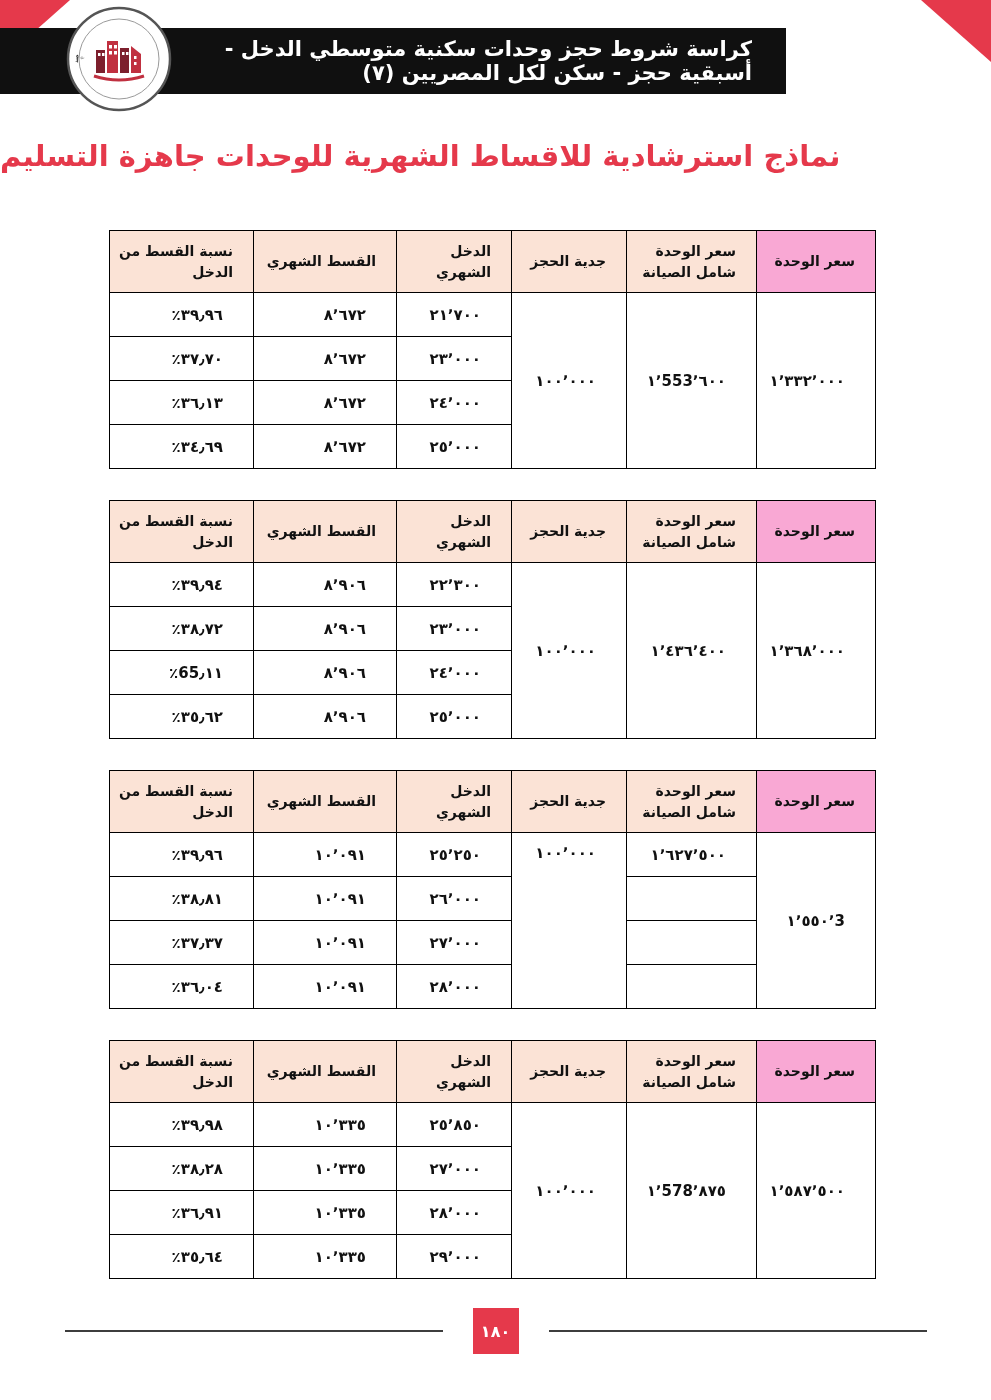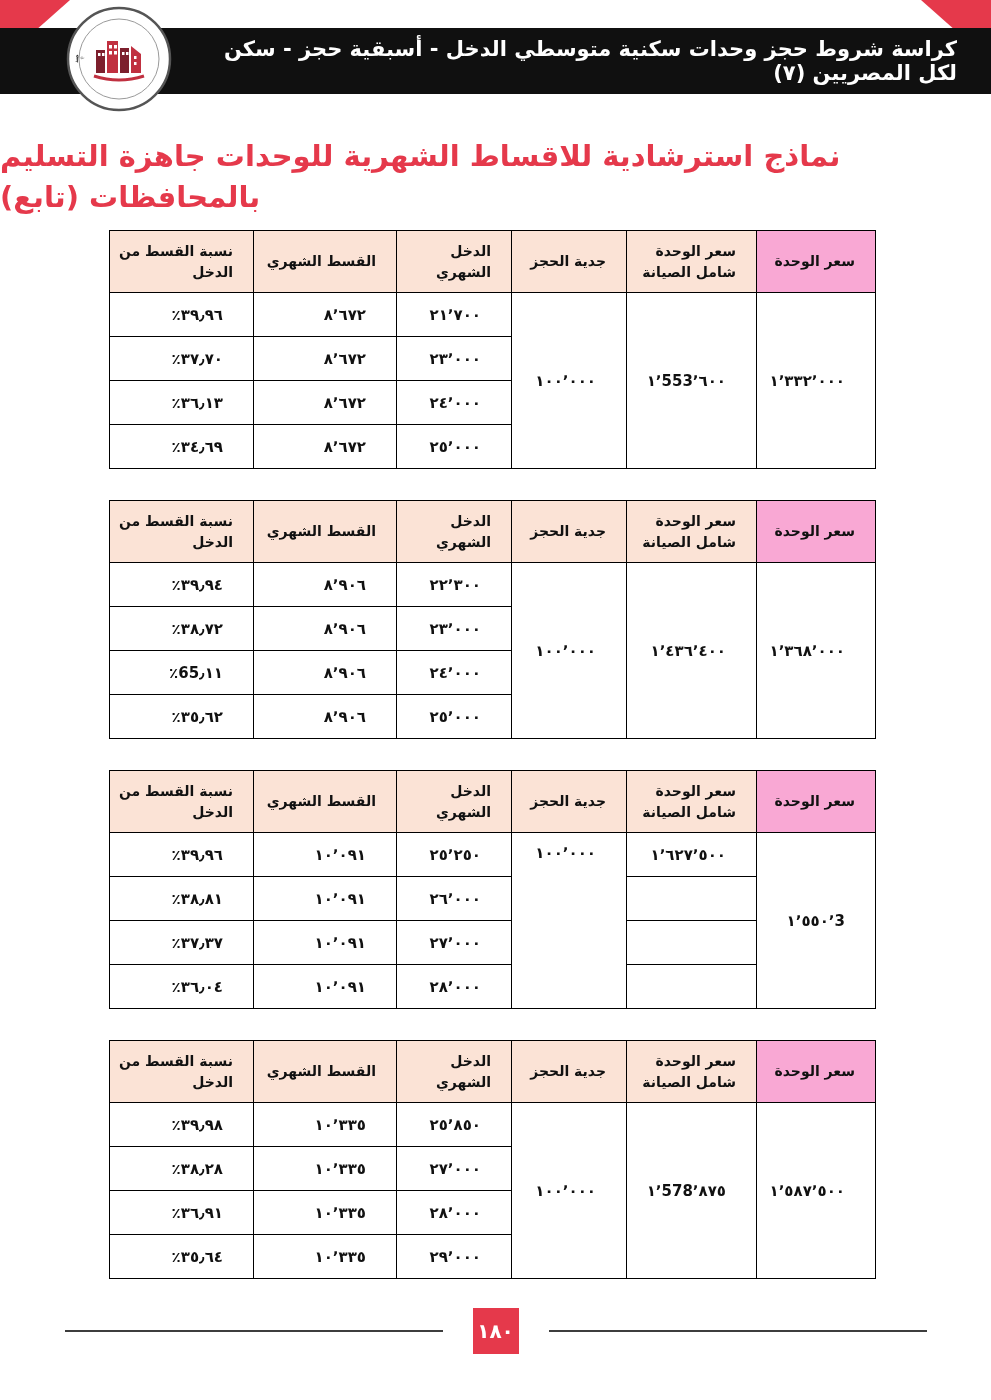--- a/index.html
+++ b/index.html
@@ -11,21 +11,21 @@
     overflow:hidden;
   }
 
   
   .corner { position:absolute; top:0; width:0; height:0; border-top:62px solid #e5394b; z-index:1; }
   .corner.left  { left:0;  border-right:70px solid transparent; }
   .corner.right { right:0; border-left:70px solid transparent; }
 
   
   .topbar {
-    position:absolute; top:28px; left:0; width:991px; height:66px;
+    position:absolute; top:28px; left:0; width:786px; height:66px;
     background:#101010; color:#ffffff; z-index:2;
     display:flex; align-items:center; justify-content:flex-start;
     direction:rtl; padding-right:34px; padding-left:190px;
     font-size:21px; font-weight:bold; letter-spacing:0;
   }
 
   
   .logo { position:absolute; top:6px; left:66px; width:106px; height:106px; z-index:3; }
 
   
@@ -67,21 +67,21 @@
   
   .footer {
     position:absolute; top:1308px; left:0; width:991px; z-index:2;
     display:flex; align-items:center; justify-content:center;
   }
   .footer .rule { height:2px; background:#3d3d3d; width:378px; }
   .footer .gap { width:30px; }
   .pagenum {
     width:46px; height:46px; background:#e5394b; color:#ffffff;
     display:flex; align-items:center; justify-content:center;
-    font-size:20px; font-weight:bold;
+    font-size:16px; font-weight:bold;
   }
 </style>
 </head>
 <body>
 
 <div class="corner left"></div>
 <div class="corner right"></div>
 
 <div class="topbar">
   <span>كراسة شروط حجز وحدات سكنية متوسطي الدخل - أسبقية حجز - سكن لكل المصريين (٧)</span>
@@ -116,21 +116,20 @@
       <rect x="60" y="46" width="2.5" height="3" fill="#ffffff"></rect>
       <rect x="68" y="50" width="2.5" height="3" fill="#ffffff"></rect>
       <rect x="68" y="56" width="2.5" height="3" fill="#ffffff"></rect>
       <path d="M 28,70 Q 53,78 78,70" stroke="#c03040" stroke-width="3" fill="none"></path>
     </g>
   </svg>
 </div>
 
 <div class="title">
   <div>نماذج استرشادية للاقساط الشهرية للوحدات جاهزة التسليم</div>
-  <div>بالمحافظات (تابع)</div>
 </div>
 
 <div class="tables">
 
   <table class="tbl">
     <colgroup>
         <col class="c-price">
         <col class="c-maint">
         <col class="c-dep">
         <col class="c-inc">

